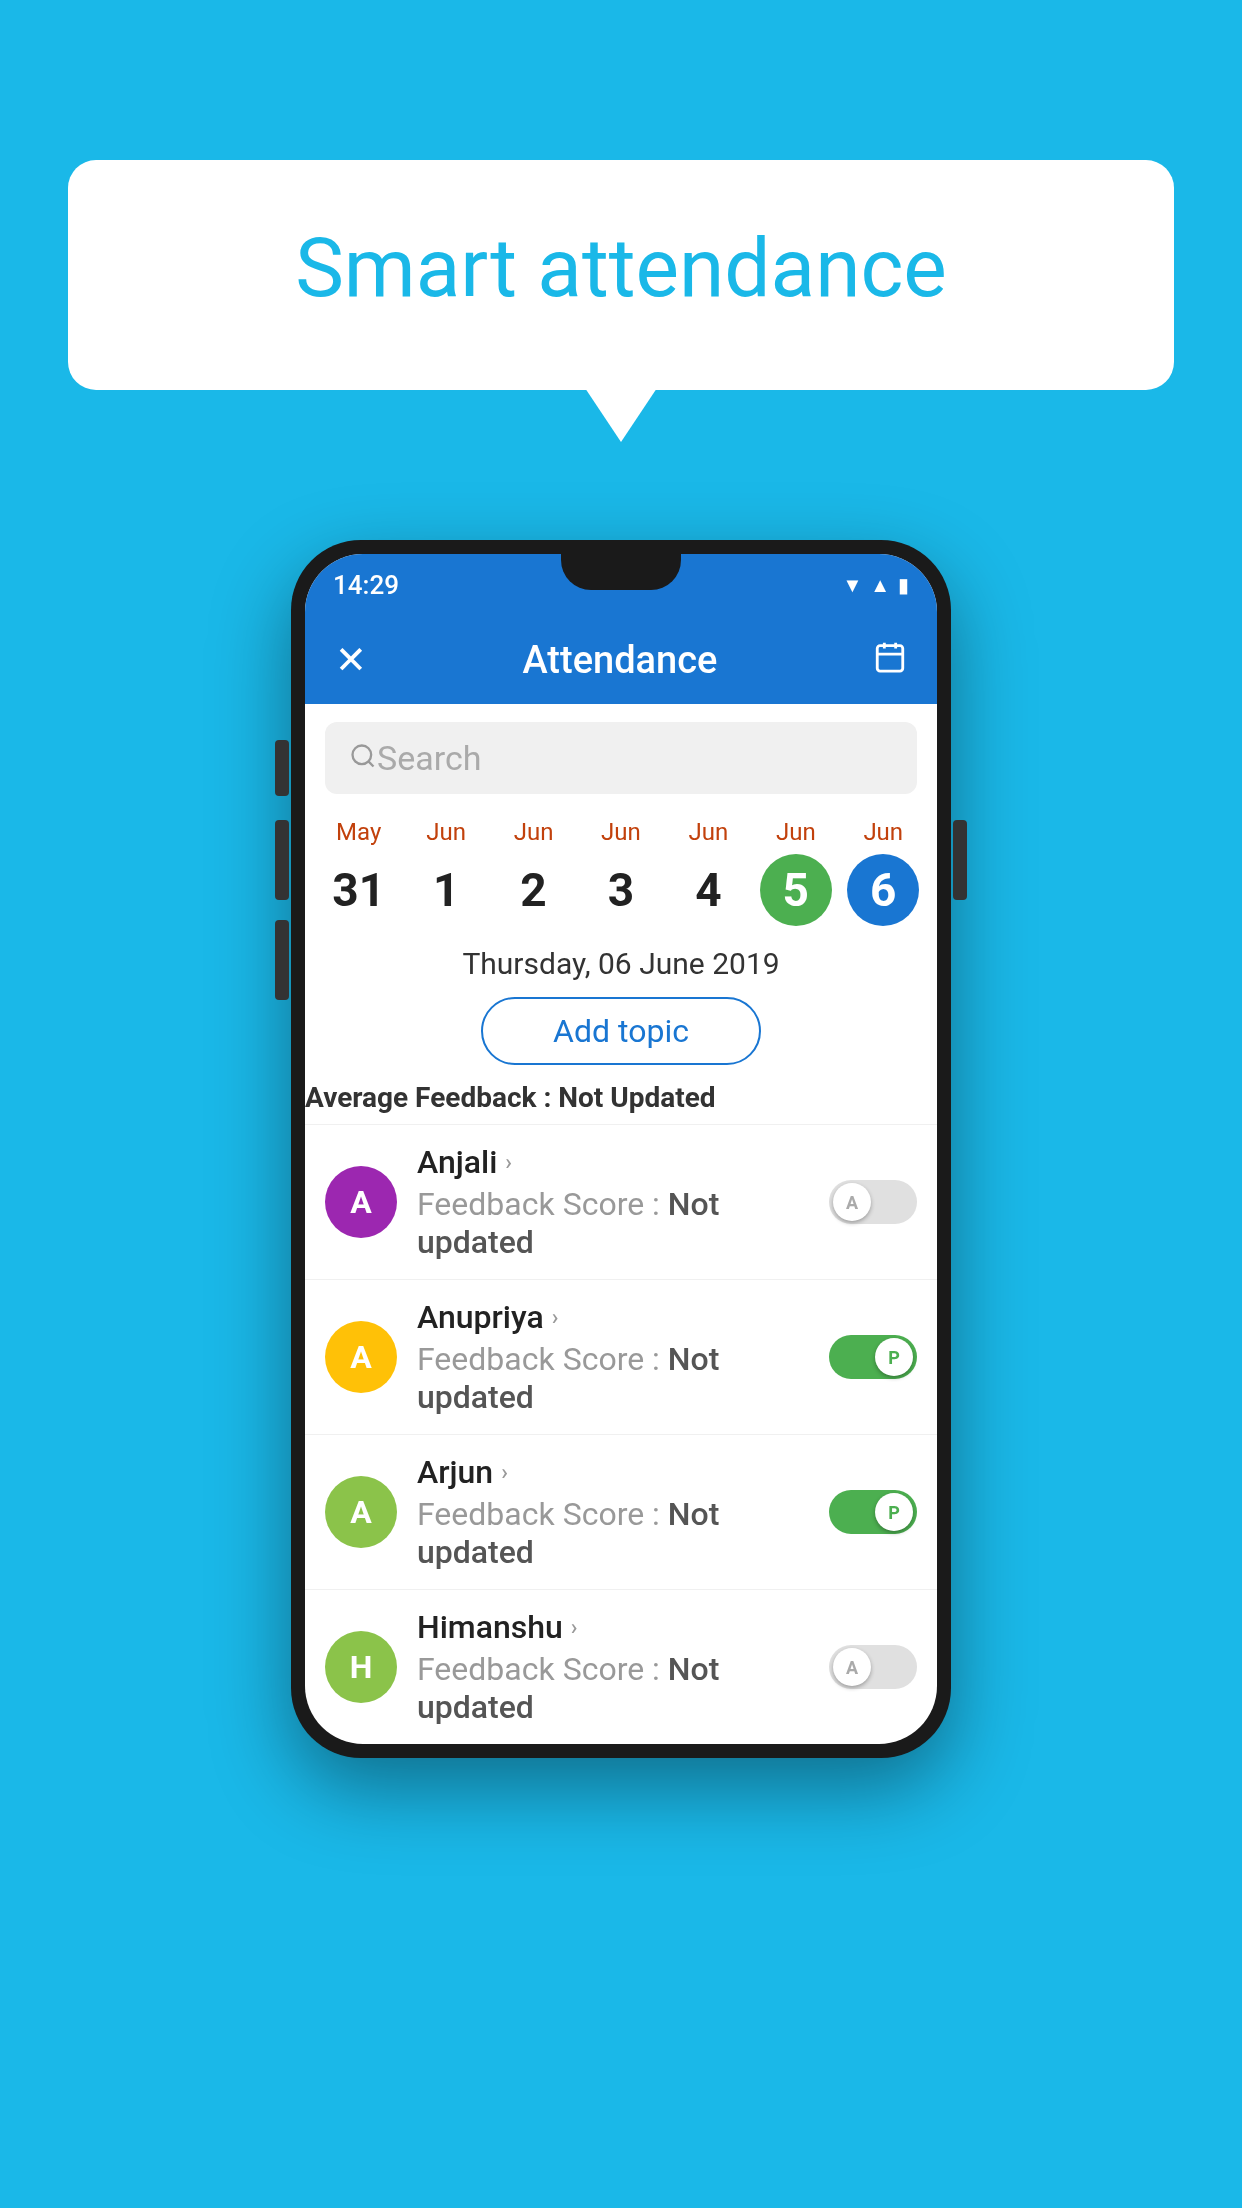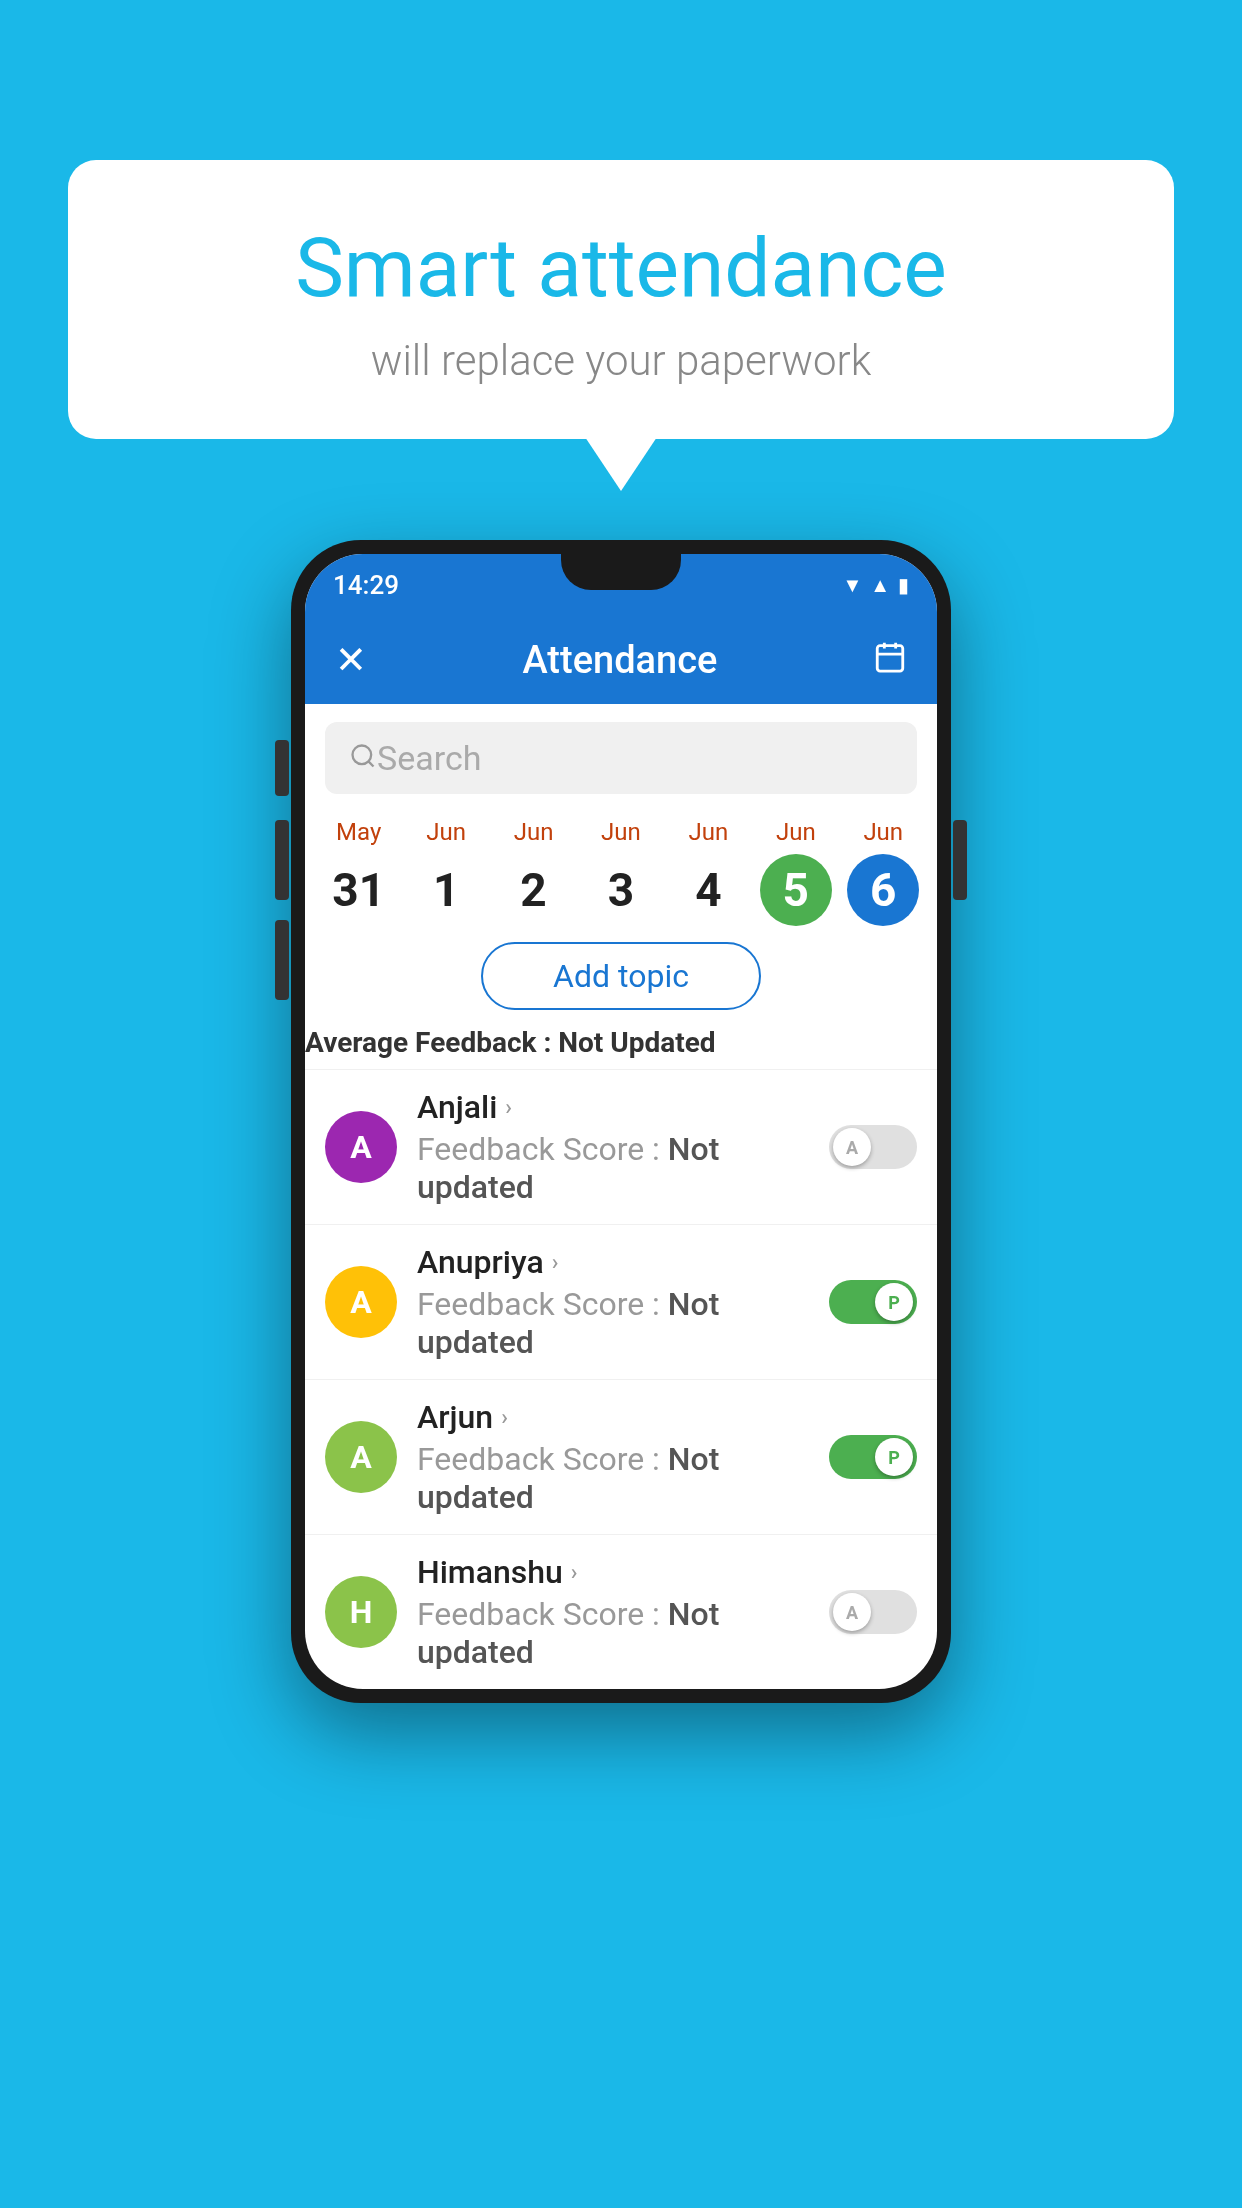--- a/index.html
+++ b/index.html
@@ -374,21 +374,20 @@
       background: #333;
       border-radius: 4px;
     }
   </style>
 </head>
 <body>
 
 <div class="speech-bubble-container">
   <div class="speech-bubble">
     <div class="bubble-title">Smart attendance</div>
-    <div class="bubble-subtitle">will replace your paperwork</div>
   </div>
 </div>
 
 <div class="phone-container">
   <div class="phone-outer">
     <div class="phone-btn-right"></div>
     <div class="phone-btn-left-1"></div>
     <div class="phone-btn-left-2"></div>
     <div class="phone-btn-left-3"></div>
 
@@ -451,20 +450,21 @@
           <div class="cal-day">
             <div class="cal-month">Jun</div>
             <div class="cal-date green">5</div>
           </div>
           <div class="cal-day">
             <div class="cal-month">Jun</div>
             <div class="cal-date blue">6</div>
           </div>
         </div>
 
+      <div class="date-label">Thursday, 06 June 2019</div>
 
       <div class="add-topic-btn">Add topic</div>
 
       <div class="avg-feedback">
         <span>Average Feedback :</span>
         <span>Not Updated</span>
       </div>
 
       <div id="student-list">
       <div class="student-item">

